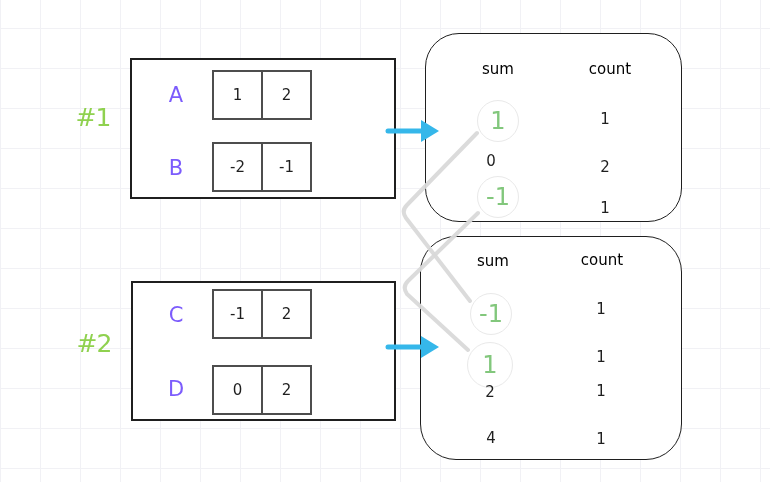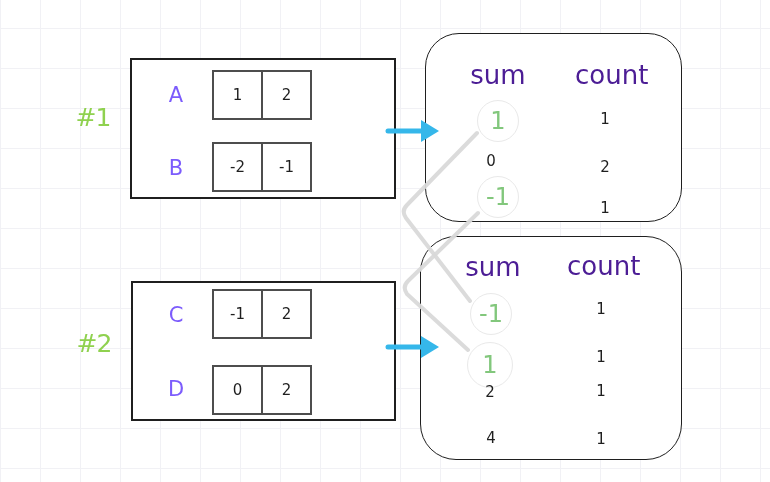--- a/index.html
+++ b/index.html
@@ -32,21 +32,21 @@
   .cell{
     width:51px;height:50px;box-sizing:border-box;border:2px solid #4d4d4d;
     background:#ffffff;display:flex;align-items:center;justify-content:center;
     font-size:15px;color:#1f1f1f;
   }
   .cell + .cell{margin-left:-2px;}
   .result-table{
     background:#ffffff;border:1.6px solid #1f1f1f;box-sizing:border-box;
   }
   .tbl-header{
-    font-size:26px;color:#4c1d95;text-align:center;
+    font-size:15px;color:#000000;text-align:center;
   }
   .num{
     font-size:15px;color:#1f1f1f;text-align:center;width:30px;height:26px;line-height:26px;
   }
   .sum-circle{
     box-sizing:border-box;border:1.6px solid #e9e9e9;border-radius:50%;
     background:#ffffff;display:flex;align-items:center;justify-content:center;
     color:#82c77c;font-size:24px;
   }
   .c42{width:42px;height:42px;}

